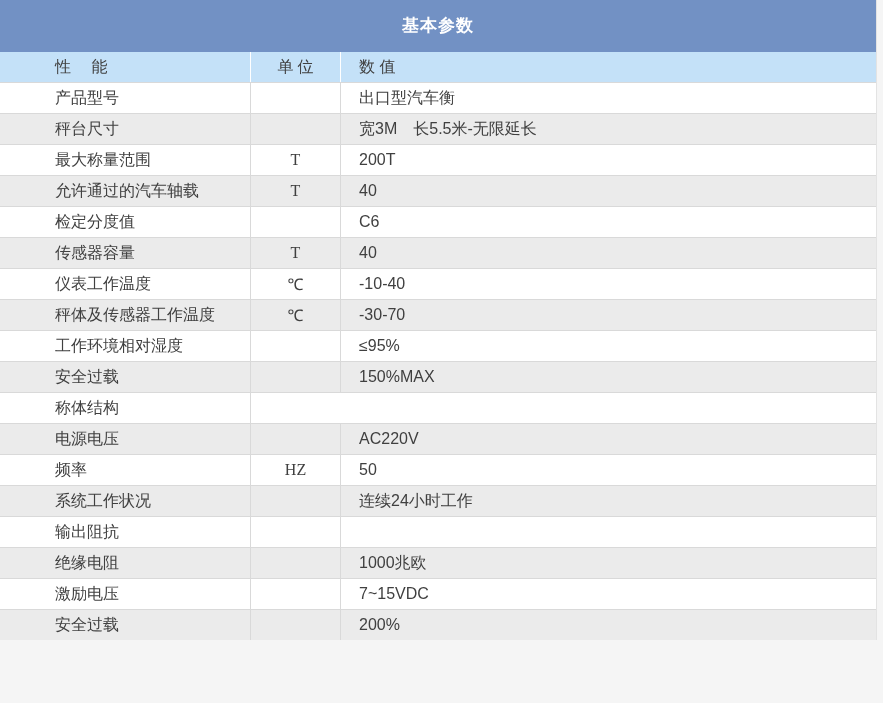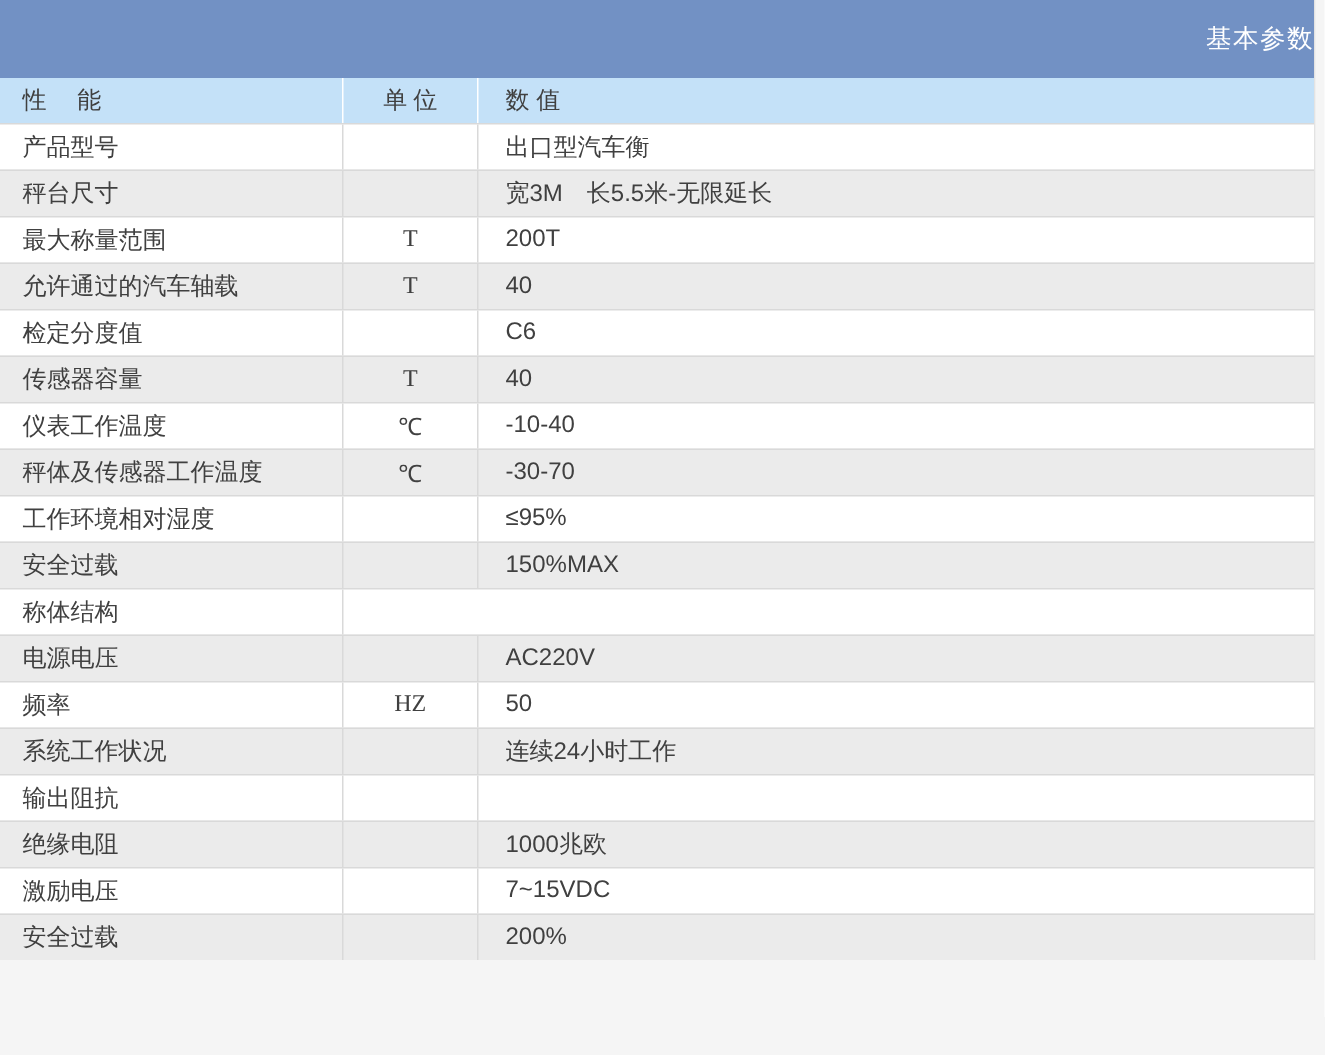--- a/index.html
+++ b/index.html
@@ -24,22 +24,22 @@
     width:877px;
     background:#ffffff;
     border-right:1px solid #e3e3e3;
   }
   .title-bar{
     height:52px;
     line-height:52px;
     background:var(--title-bg);
     color:var(--title-text);
     font-size:17px;
-    font-weight:normal;
-    text-align:right;
+    font-weight:bold;
+    text-align:center;
     letter-spacing:1px;
   }
   .row{
     display:flex;
     align-items:center;
     font-size:16px;
     white-space:pre;
   }
   .header-row{
     height:30px;
@@ -60,21 +60,22 @@
     border-left:1px solid var(--row-border);
   }
   .cell{
     height:100%;
     display:flex;
     align-items:center;
     overflow:hidden;
   }
   .c1{
     width:228px;
-    padding-left:15px;
+    padding-left:33px;
+    margin-left:22px;
   }
   .c2{
     width:90px;
     justify-content:center;
     text-align:center;
     font-family:Liberation Serif, serif;
   }
   .c3{
     flex:1;
     padding-left:18px;

